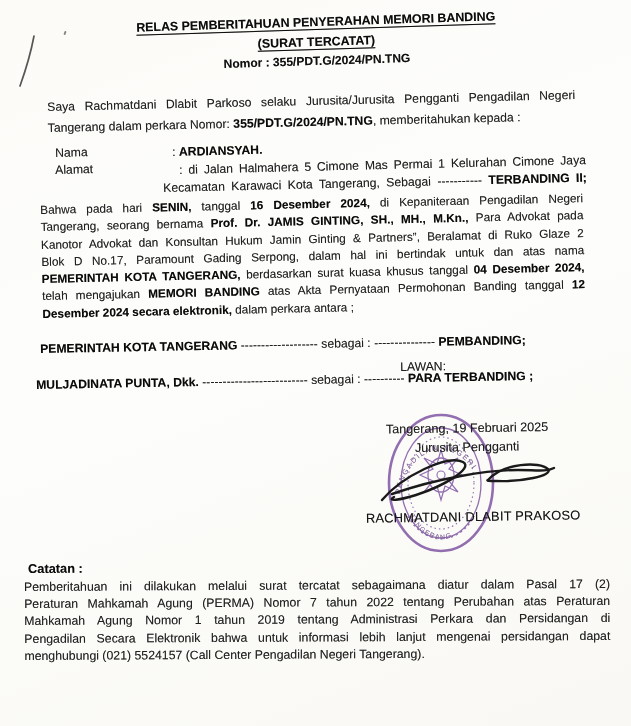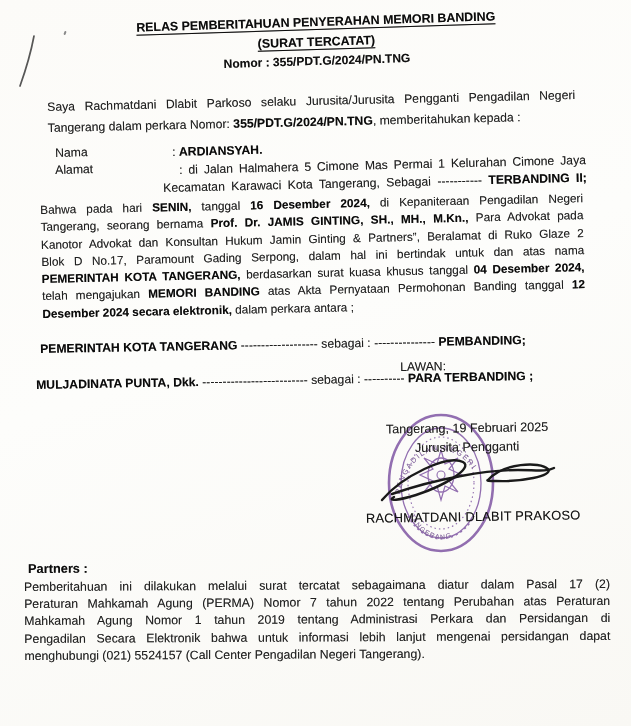--- a/index.html
+++ b/index.html
@@ -106,21 +106,21 @@
       <path d="M 14 50 C 34 26, 80 4, 95 12 C 106 18, 76 36, 48 45 C 32 50, 18 52, 26 47"></path>
       <path d="M 24 44 C 70 28, 120 20, 150 20 C 168 20, 178 22, 186 18"></path>
       <path d="M 120 30 C 135 13, 172 11, 180 19 C 186 26, 152 32, 128 31 C 121 31, 118 30.5, 120 30"></path>
     </g>
   </svg>
 
   <div class="sec sig sigcenter" style="left:352px;top:423px;width:230px;">Tangerang, 19 Februari 2025</div>
   <div class="sec sig sigcenter" style="left:352px;top:442px;width:230px;">Jurusita Pengganti</div>
   <div class="sec sig sigcenter signame" style="left:348px;top:511px;width:250px;z-index:4;">RACHMATDANI DLABIT PRAKOSO</div>
 
-  <div class="sec noteh">Partners :</div>
+  <div class="sec noteh">Catatan :</div>
   <div class="sec note">
     <div class="jline">Pemberitahuan ini dilakukan melalui surat tercatat sebagaimana diatur dalam Pasal 17 (2)</div>
     <div class="jline">Peraturan Mahkamah Agung (PERMA) Nomor 7 tahun 2022 tentang Perubahan atas Peraturan</div>
     <div class="jline">Mahkamah Agung Nomor 1 tahun 2019 tentang Administrasi Perkara dan Persidangan di</div>
     <div class="jline">Pengadilan Secara Elektronik bahwa untuk informasi lebih lanjut mengenai persidangan dapat</div>
     <div class="jlast">menghubungi (021) 5524157 (Call Center Pengadilan Negeri Tangerang).</div>
   </div>
 
 </div>
 

